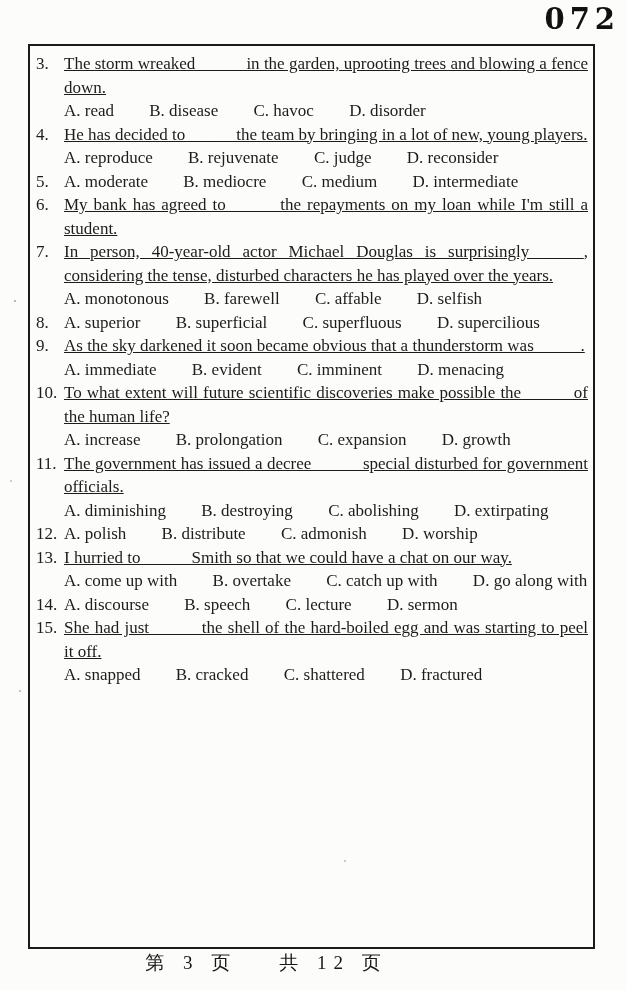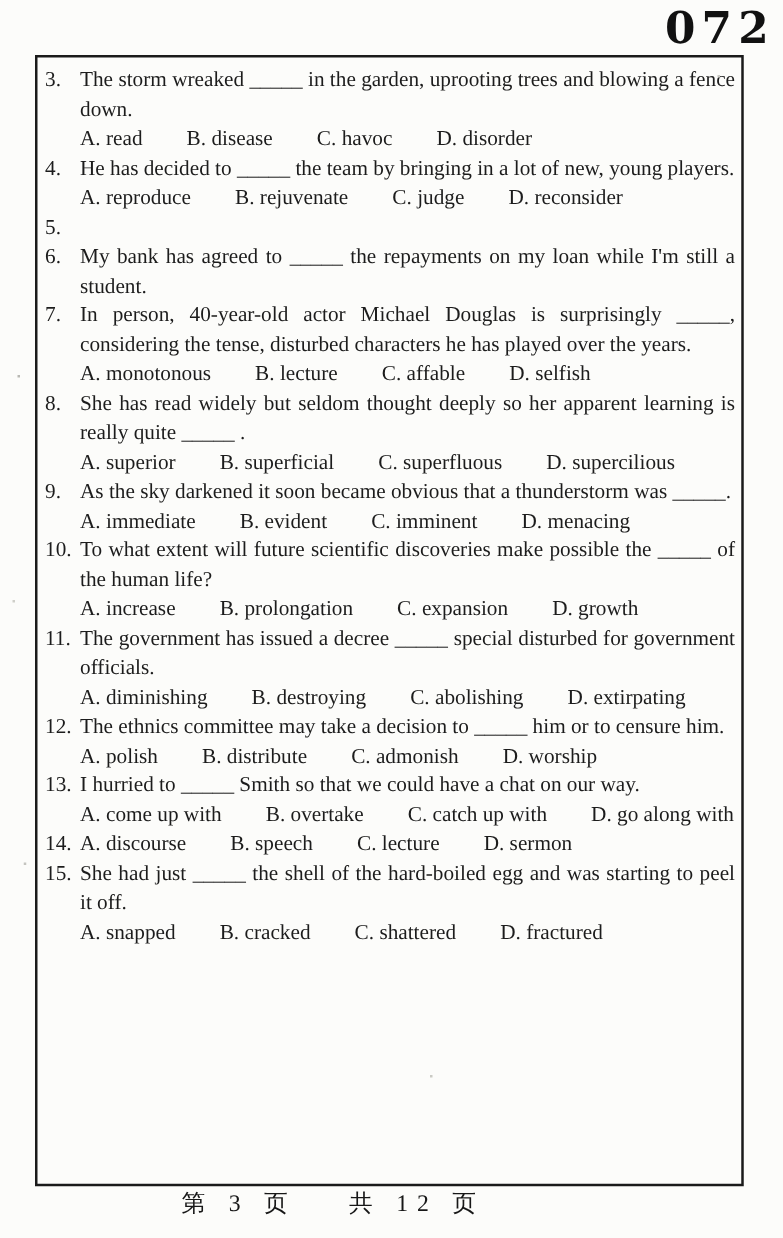--- a/index.html
+++ b/index.html
@@ -24,21 +24,21 @@
     background: #b9b9b4;
     box-shadow: 5px 390px 0 #c4c4bf, -4px 180px 0 #cfcfc9, 560px -240px 0 #c8c8c2, 330px 560px 0 #cacac4;
     pointer-events: none;
   }
   .stamp {
     position: absolute;
     top: 2px;
     right: 6px;
     font-family: "DejaVu Serif", serif;
     font-weight: 700;
-    font-size: 35px;
+    font-size: 29px;
     letter-spacing: 5px;
     color: #111;
   }
   .qbox {
     position: absolute;
     left: 28px;
     top: 44px;
     width: 567px;
     height: 905px;
     box-sizing: border-box;
@@ -56,20 +56,21 @@
     flex: 0 0 28px;
     white-space: nowrap;
   }
   .qbody {
     flex: 1 1 auto;
     min-width: 0;
   }
   .qtext {
     margin: 0;
     text-align: justify;
+    text-decoration: underline;
   }
   .opts {
     margin: 0;
   }
   .opt {
     display: inline-block;
     margin-right: 31px;
     white-space: nowrap;
   }
   .opt:last-child { margin-right: 0; }
@@ -117,47 +118,52 @@
         <span class="opt">B. rejuvenate</span>
         <span class="opt">C. judge</span>
         <span class="opt">D. reconsider</span>
       </p>
     </div>
   </div>
 
   <div class="question">
     <span class="qnum">5.</span>
     <div class="qbody">
+      <p class="opts">
+        <span class="opt">A. moderate</span>
+        <span class="opt">B. mediocre</span>
+        <span class="opt">C. medium</span>
+        <span class="opt">D. intermediate</span>
+      </p>
     </div>
   </div>
 
   <div class="question">
     <span class="qnum">6.</span>
     <div class="qbody">
       <p class="qtext">My bank has agreed to _____ the repayments on my loan while I'm still a student.</p>
     </div>
   </div>
 
   <div class="question">
     <span class="qnum">7.</span>
     <div class="qbody">
       <p class="qtext">In person, 40-year-old actor Michael Douglas is surprisingly _____, considering the tense, disturbed characters he has played over the years.</p>
       <p class="opts">
         <span class="opt">A. monotonous</span>
-        <span class="opt">B. lecture</span>
+        <span class="opt">B. farewell</span>
         <span class="opt">C. affable</span>
         <span class="opt">D. selfish</span>
       </p>
     </div>
   </div>
 
   <div class="question">
     <span class="qnum">8.</span>
     <div class="qbody">
-      <p class="qtext">She has read widely but seldom thought deeply so her apparent learning is really quite _____ .</p>
       <p class="opts">
         <span class="opt">A. superior</span>
         <span class="opt">B. superficial</span>
         <span class="opt">C. superfluous</span>
         <span class="opt">D. supercilious</span>
       </p>
     </div>
   </div>
 
   <div class="question">
@@ -195,21 +201,20 @@
         <span class="opt">B. destroying</span>
         <span class="opt">C. abolishing</span>
         <span class="opt">D. extirpating</span>
       </p>
     </div>
   </div>
 
   <div class="question">
     <span class="qnum">12.</span>
     <div class="qbody">
-      <p class="qtext">The ethnics committee may take a decision to _____ him or to censure him.</p>
       <p class="opts">
         <span class="opt">A. polish</span>
         <span class="opt">B. distribute</span>
         <span class="opt">C. admonish</span>
         <span class="opt">D. worship</span>
       </p>
     </div>
   </div>
 
   <div class="question">

